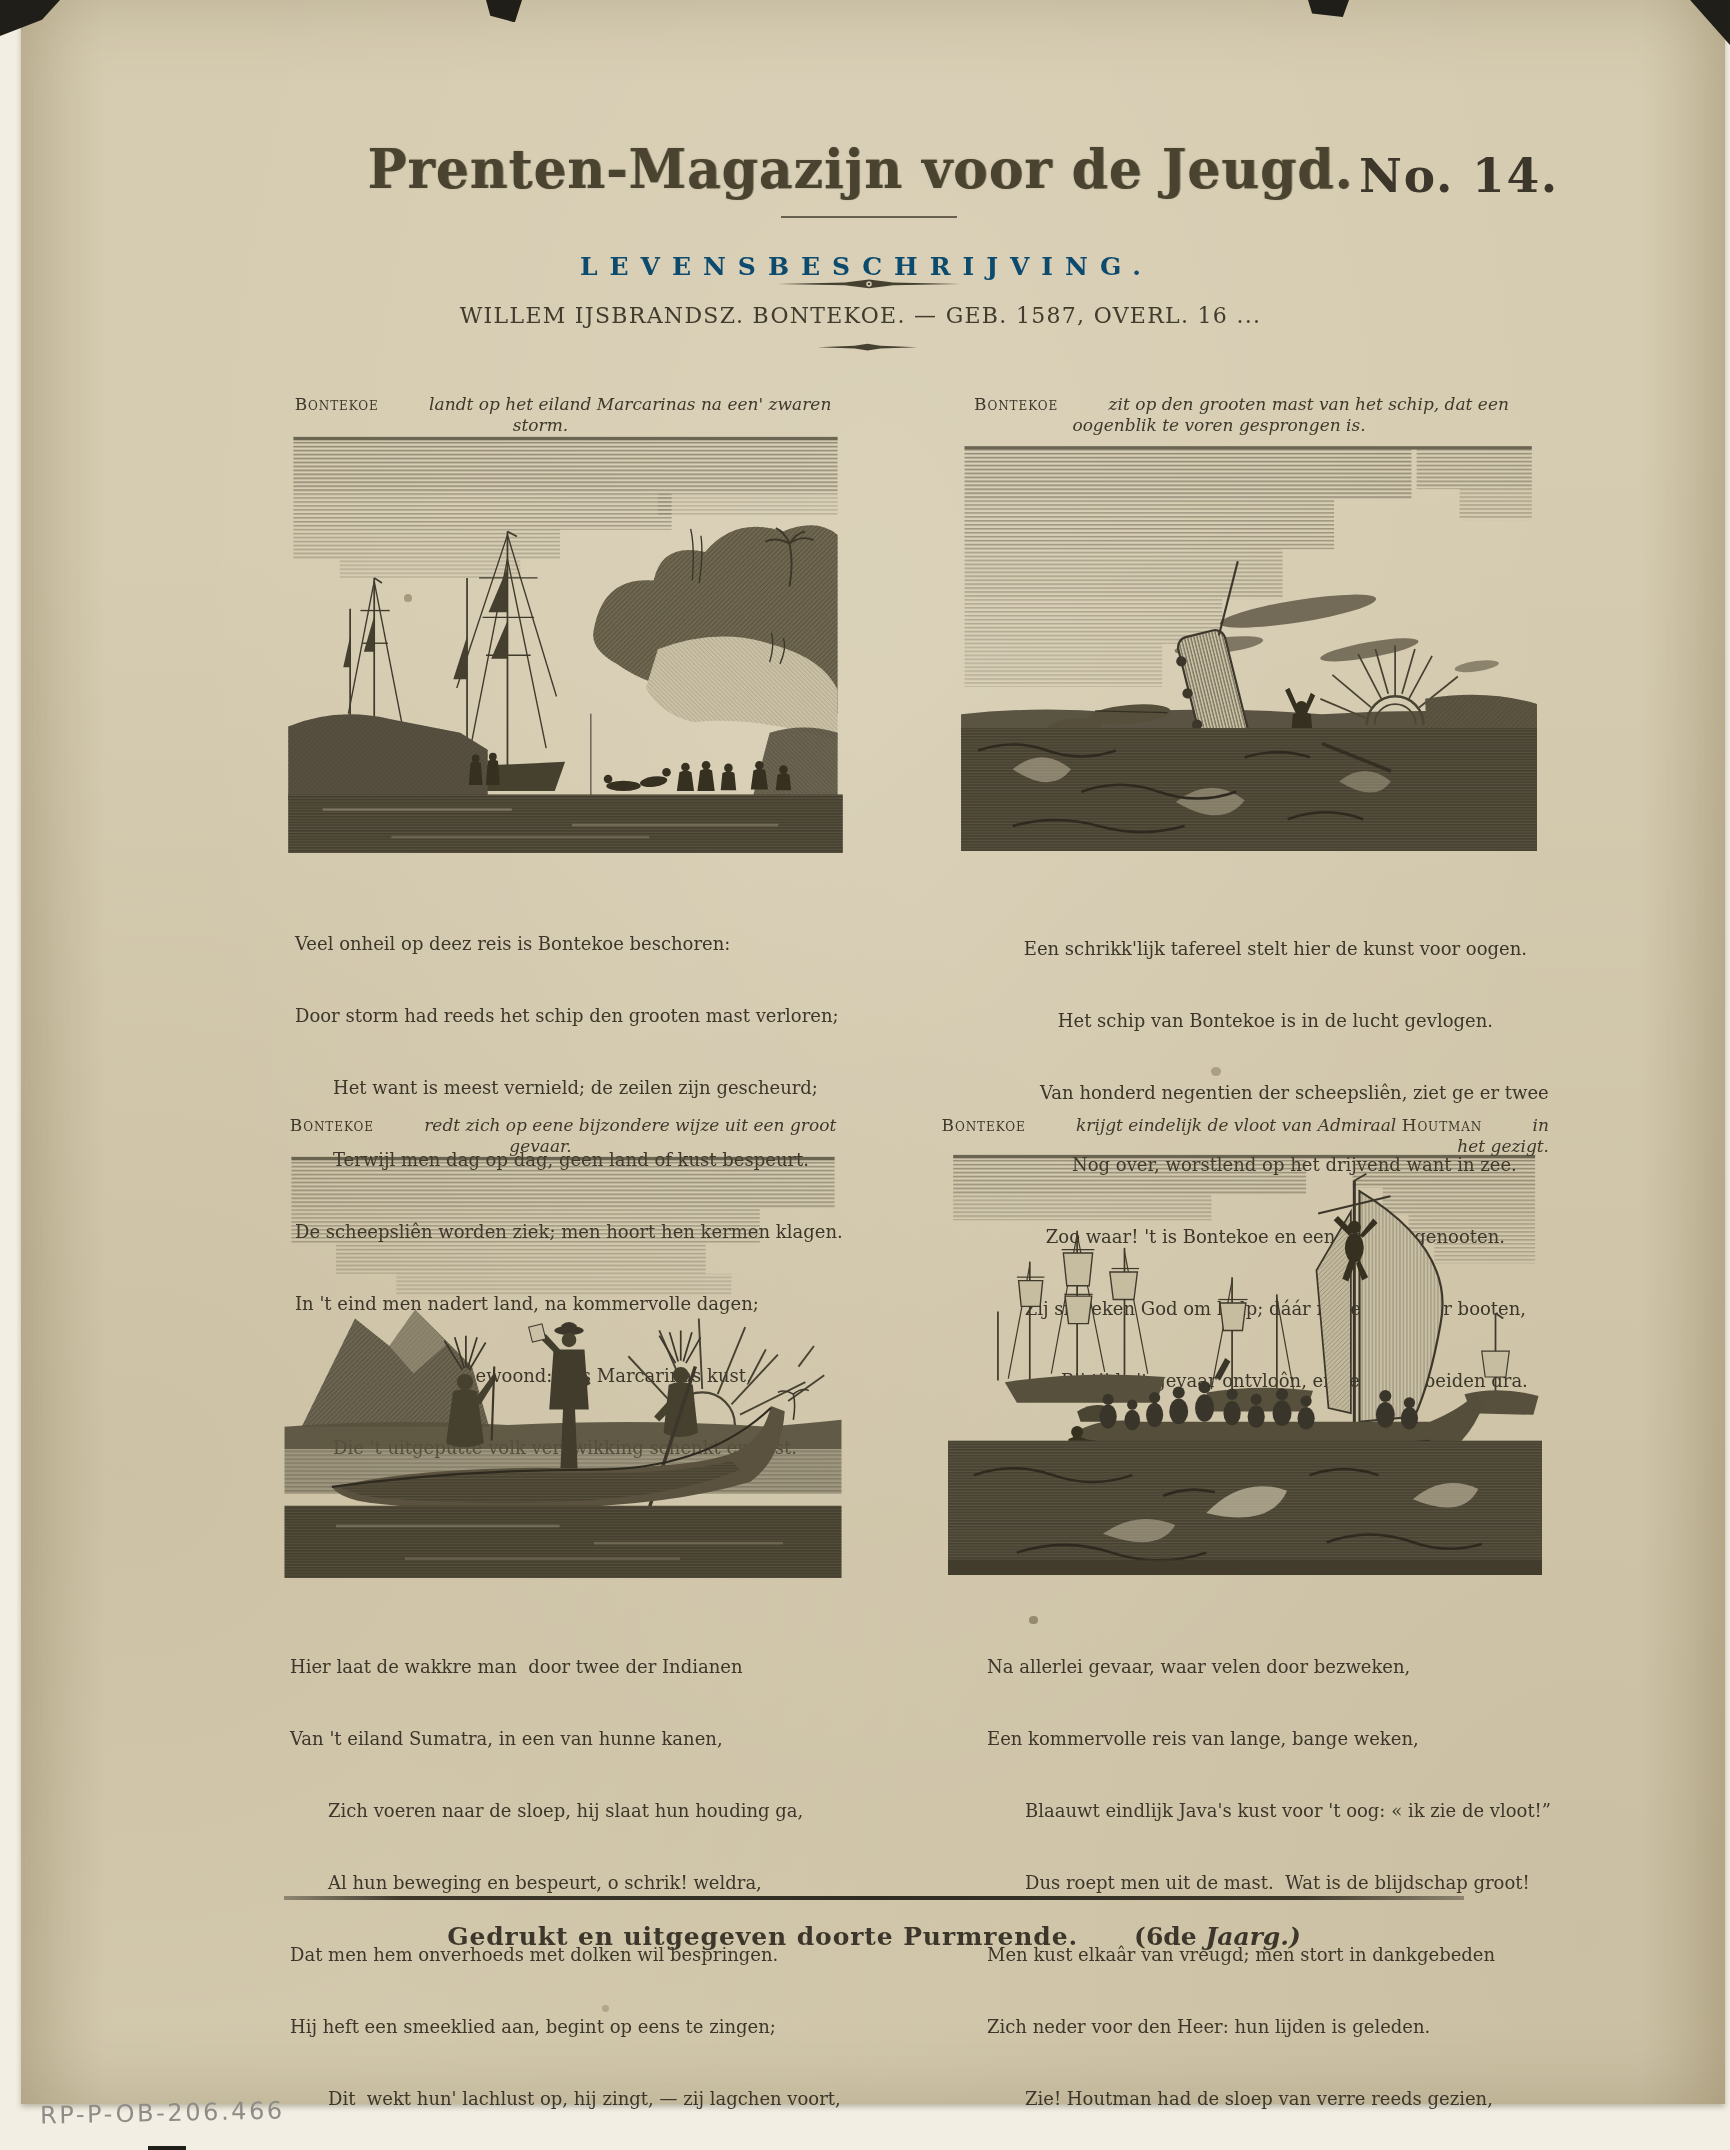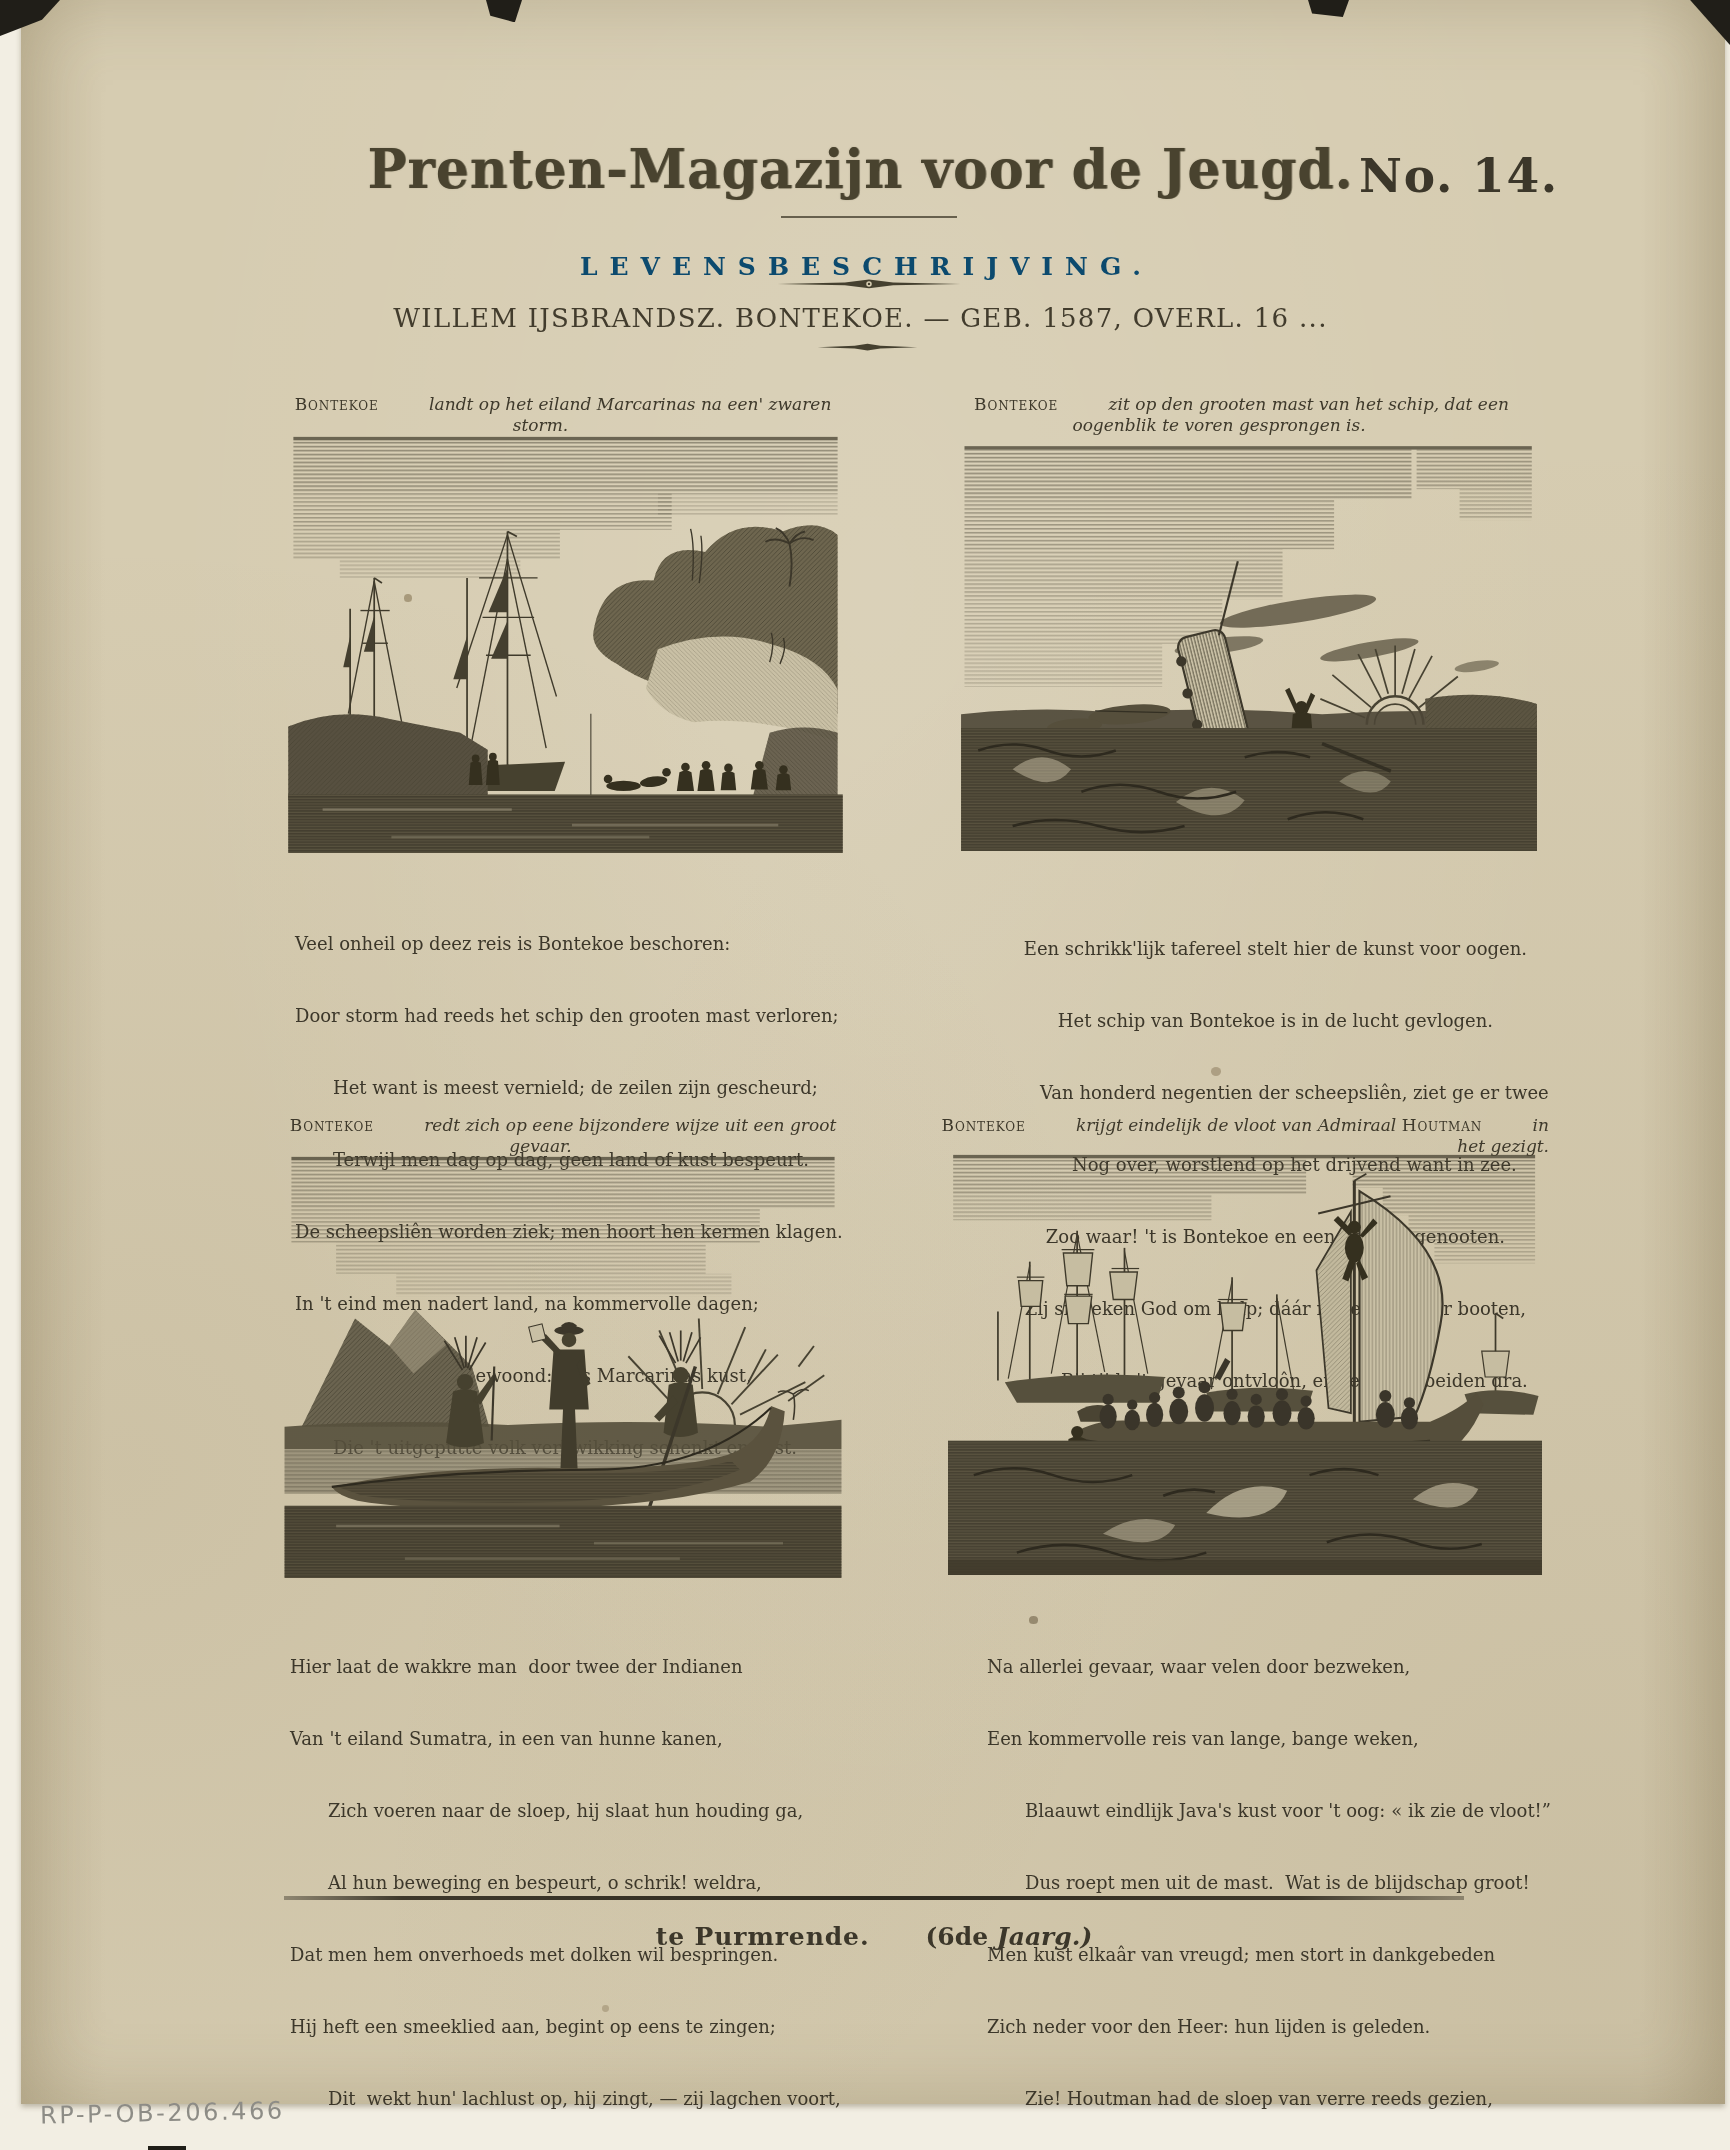--- a/index.html
+++ b/index.html
@@ -30,21 +30,21 @@
     position:absolute;left:1359px;top:148px;font-size:47px;font-weight:700;color:#3c372a;
     letter-spacing:1.7px;
   }
   .rule-thin{position:absolute;height:1.7px;background:#4a4433;opacity:.8;}
   .section-title{
     position:absolute;left:353px;top:252px;width:1015px;text-align:center;
     font-size:25px;font-weight:600;color:#0c4a6e;letter-spacing:12px;text-indent:12px;
   }
   .bio-line{
     position:absolute;left:353px;top:303px;width:1015px;text-align:center;
-    font-size:26px;color:#423c2d;letter-spacing:1.3px;
+    font-size:22px;color:#423c2d;letter-spacing:1.3px;
   }
   .ornament{position:absolute;}
   .caption{
     position:absolute;text-align:center;font-size:17px;color:#3e392b;line-height:20.6px;
   }
   .caption .sc{font-variant:small-caps;letter-spacing:0.9px;}
   .caption .it{font-style:italic;margin-left:45px;}
   .engraving{position:absolute;}
   .engraving svg{display:block;}
   .poem{
@@ -587,18 +587,19 @@
   <div class="line indent">Blaauwt eindlijk Java's kust voor 't oog: « ik zie de vloot!”</div>
   <div class="line indent">Dus roept men uit de mast.  Wat is de blijdschap groot!</div>
   <div class="line">Men kust elkaâr van vreugd; men stort in dankgebeden</div>
   <div class="line">Zich neder voor den Heer: hun lijden is geleden.</div>
   <div class="line indent">Zie! Houtman had de sloep van verre reeds gezien,</div>
   
 </div>
 
 <div class="footer-rule"></div>
 <div class="footer-line">
+  <span class="pre">Gedrukt en uitgegeven door</span>
   <span class="suf">te Purmrende.</span>
   <span class="year"><span>(6de </span><span class="yi">Jaarg.)</span></span>
 </div>
 
 <div class="inventory">RP-P-OB-206.466</div>
 
 
 </body></html>

